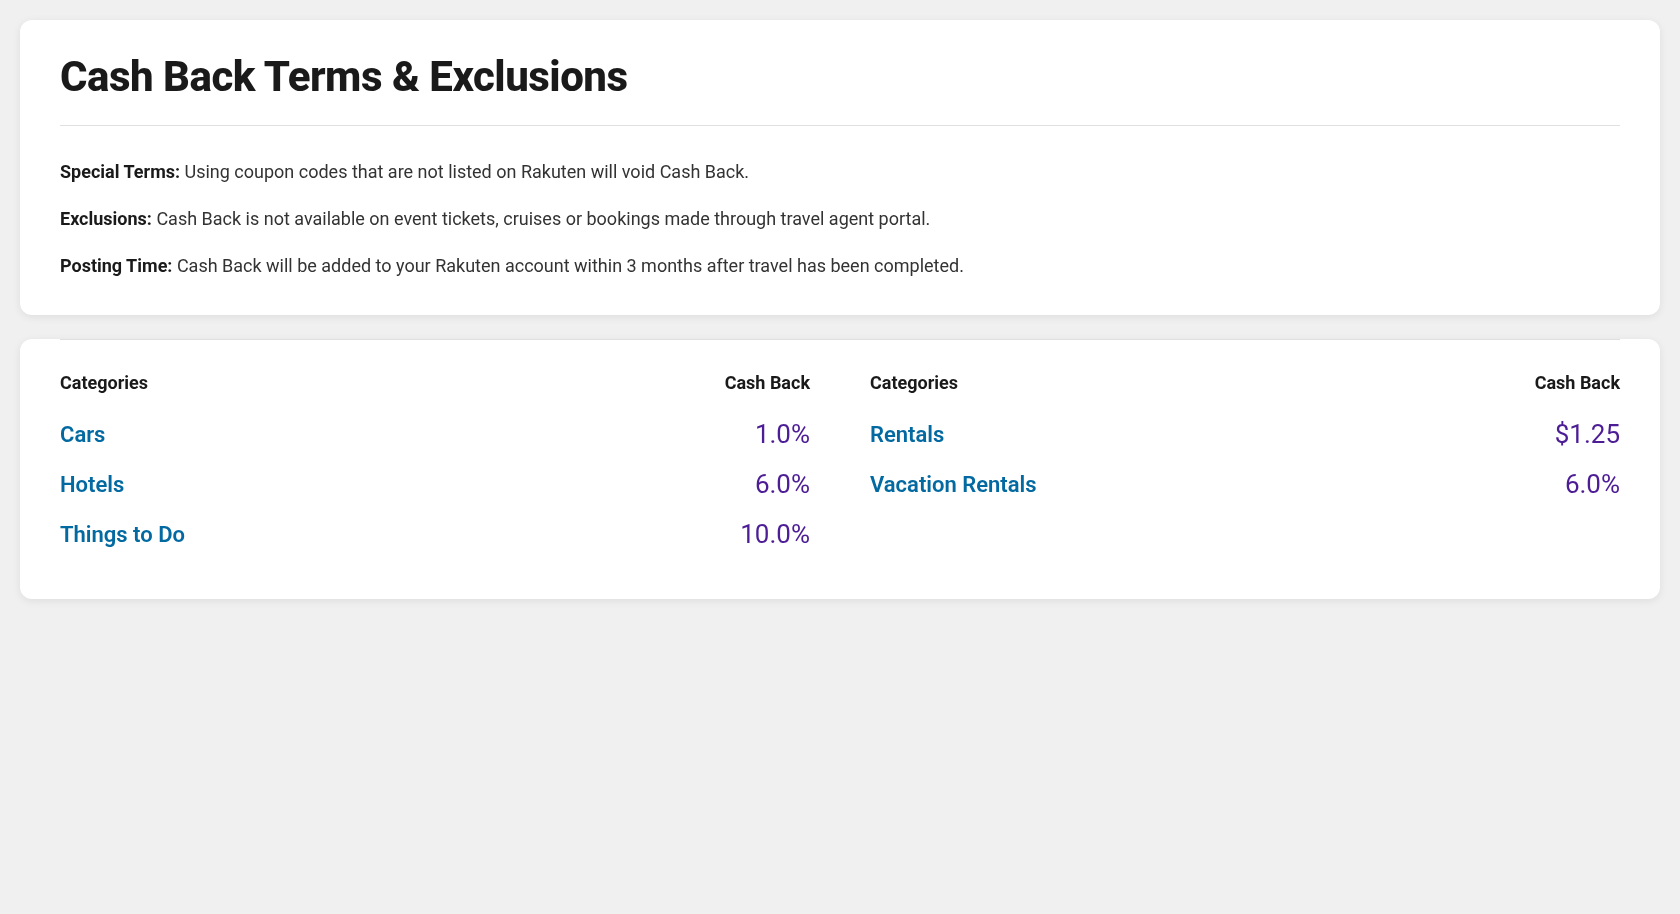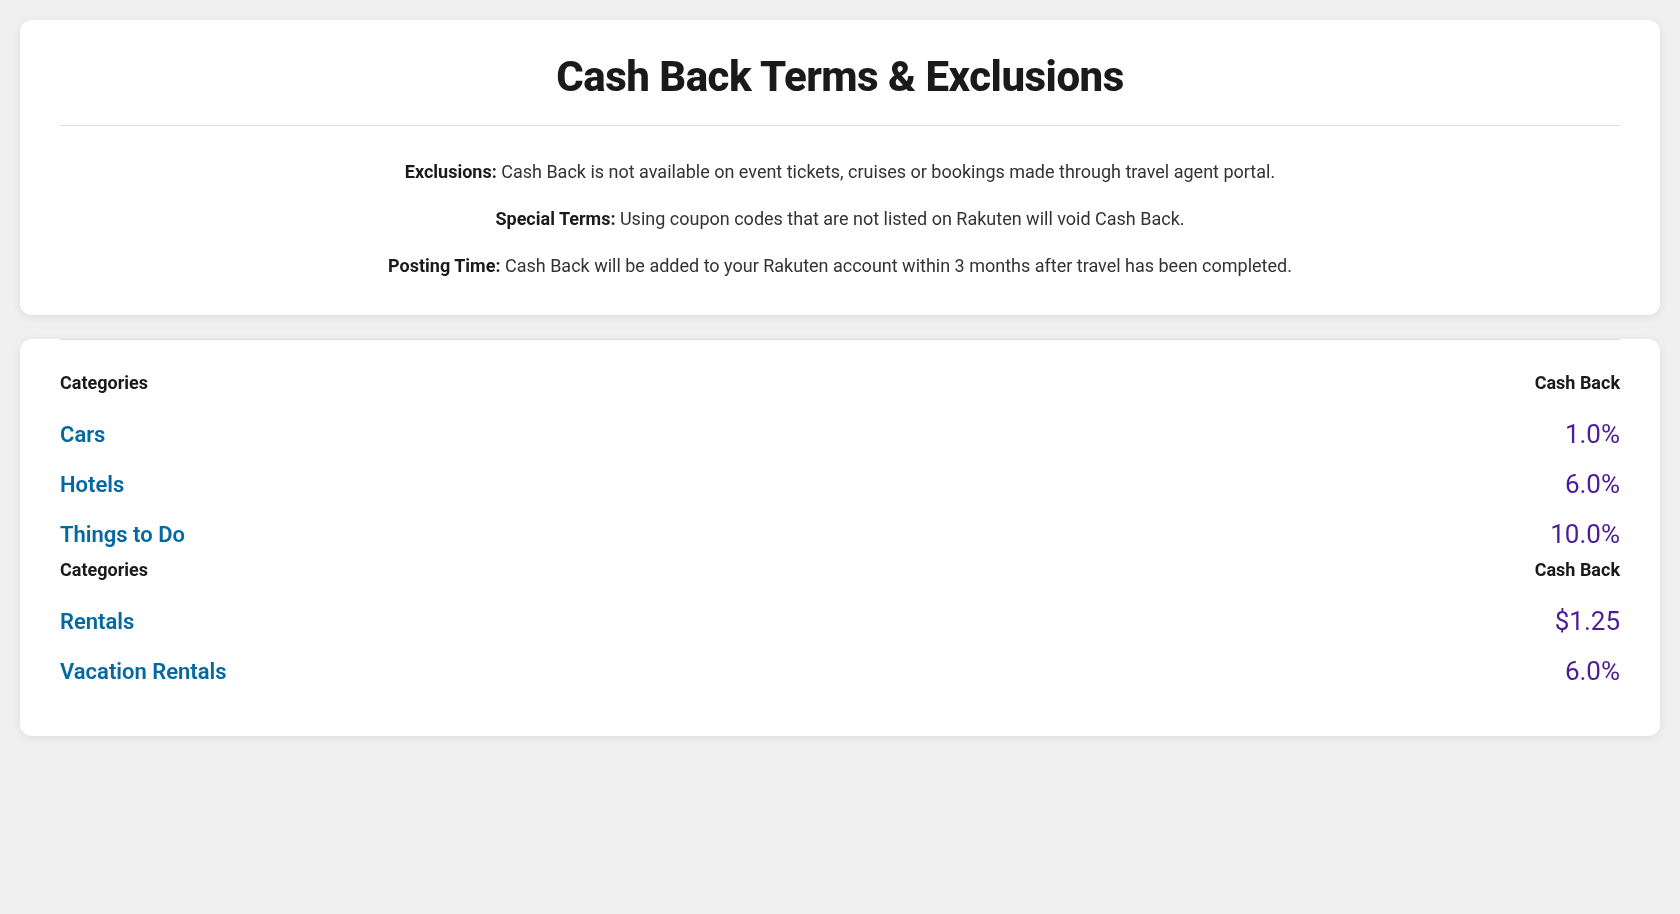--- a/index.html
+++ b/index.html
@@ -1,19 +1,18 @@
 <!DOCTYPE html>
 <html><head>
   <meta charset="utf-8">
   <style>
     * {
       box-sizing: border-box;
       margin: 0;
       padding: 0;
-      text-align: center;
     }
 
     body {
       background-color: #f0f0f0;
       font-family: -apple-system, BlinkMacSystemFont, 'Segoe UI', Roboto, Helvetica, Arial, sans-serif;
       padding: 20px;
       min-height: 914px;
       width: 1680px;
     }
 
@@ -58,21 +57,21 @@
     }
 
     .terms-label {
       font-weight: 700;
       color: #1a1a1a;
     }
 
     
     .categories-grid {
       display: grid;
-      grid-template-columns: 1fr;
+      grid-template-columns: 1fr 1fr;
       gap: 0 60px;
       padding: 32px 40px 40px 40px;
     }
 
     .cat-column {
       display: flex;
       flex-direction: column;
     }
 
     .cat-header-row {
@@ -112,22 +111,22 @@
 </head>
 <body>
 
 <div class="card">
   <div class="card-title-section">
     <h1 class="card-title">Cash Back Terms &amp; Exclusions</h1>
   </div>
   <div class="card-divider"></div>
   <div class="card-body">
     <div id="terms-items-container">
+        <div class="terms-item"><strong class="terms-label">Special Terms:</strong> Using coupon codes that are not listed on Rakuten will void Cash Back.</div>
         <div class="terms-item"><strong class="terms-label">Exclusions:</strong> Cash Back is not available on event tickets, cruises or bookings made through travel agent portal.</div>
-        <div class="terms-item"><strong class="terms-label">Special Terms:</strong> Using coupon codes that are not listed on Rakuten will void Cash Back.</div>
         <div class="terms-item"><strong class="terms-label">Posting Time:</strong> Cash Back will be added to your Rakuten account within 3 months after travel has been completed.</div>
       </div>
   </div>
 </div>
 
 <div class="card">
   <div class="card-divider"></div>
   <div class="categories-grid">
 
     <div class="cat-column">

